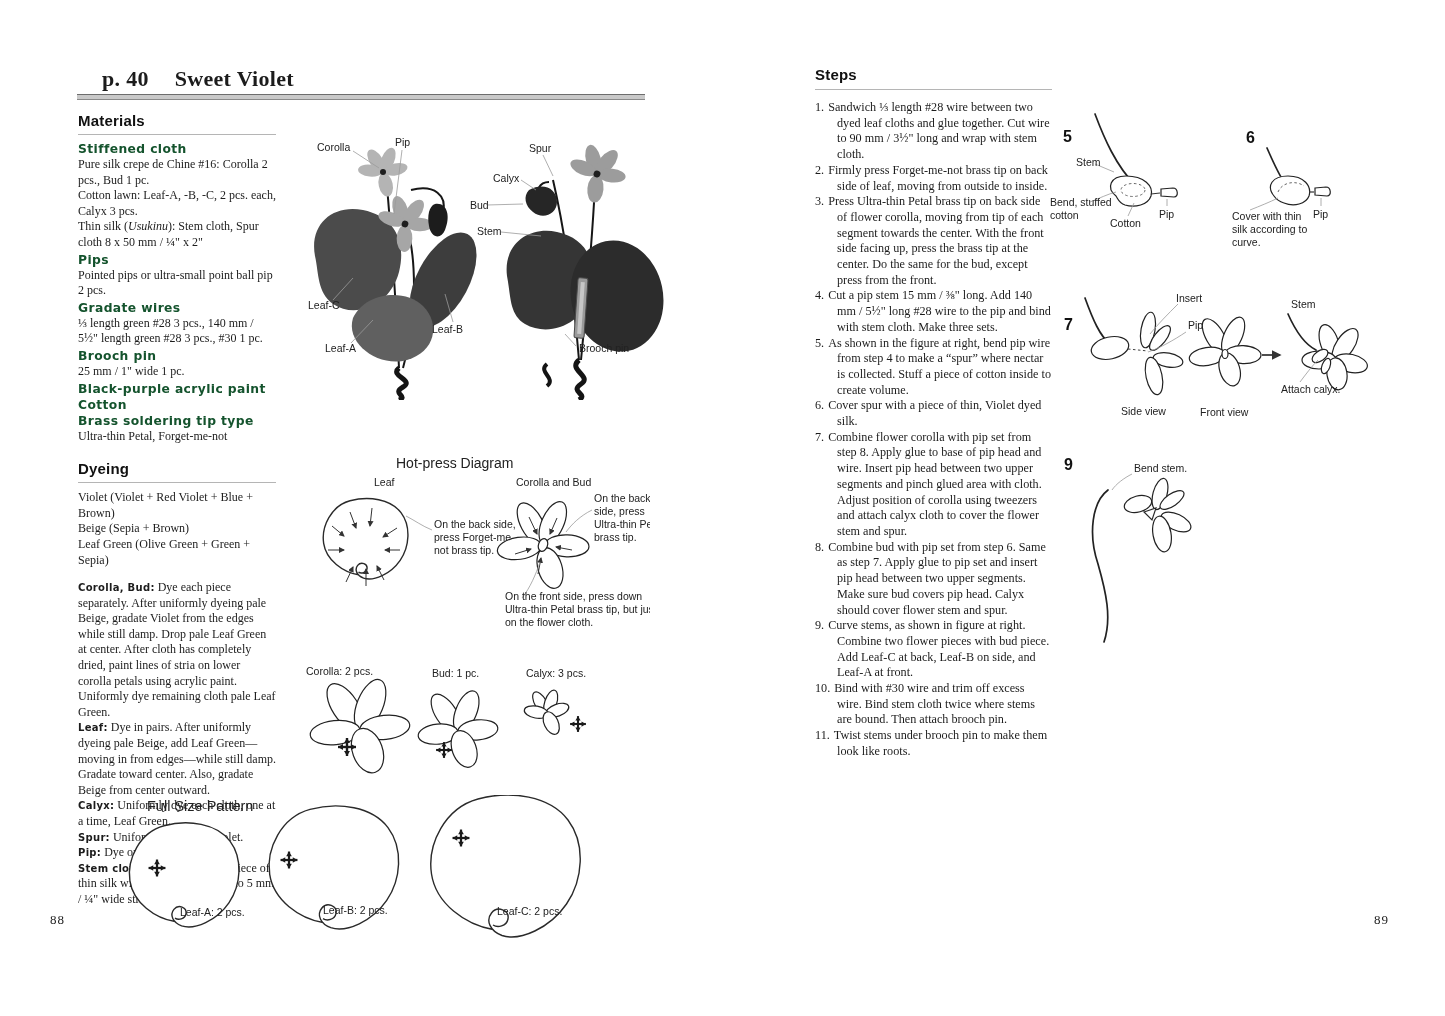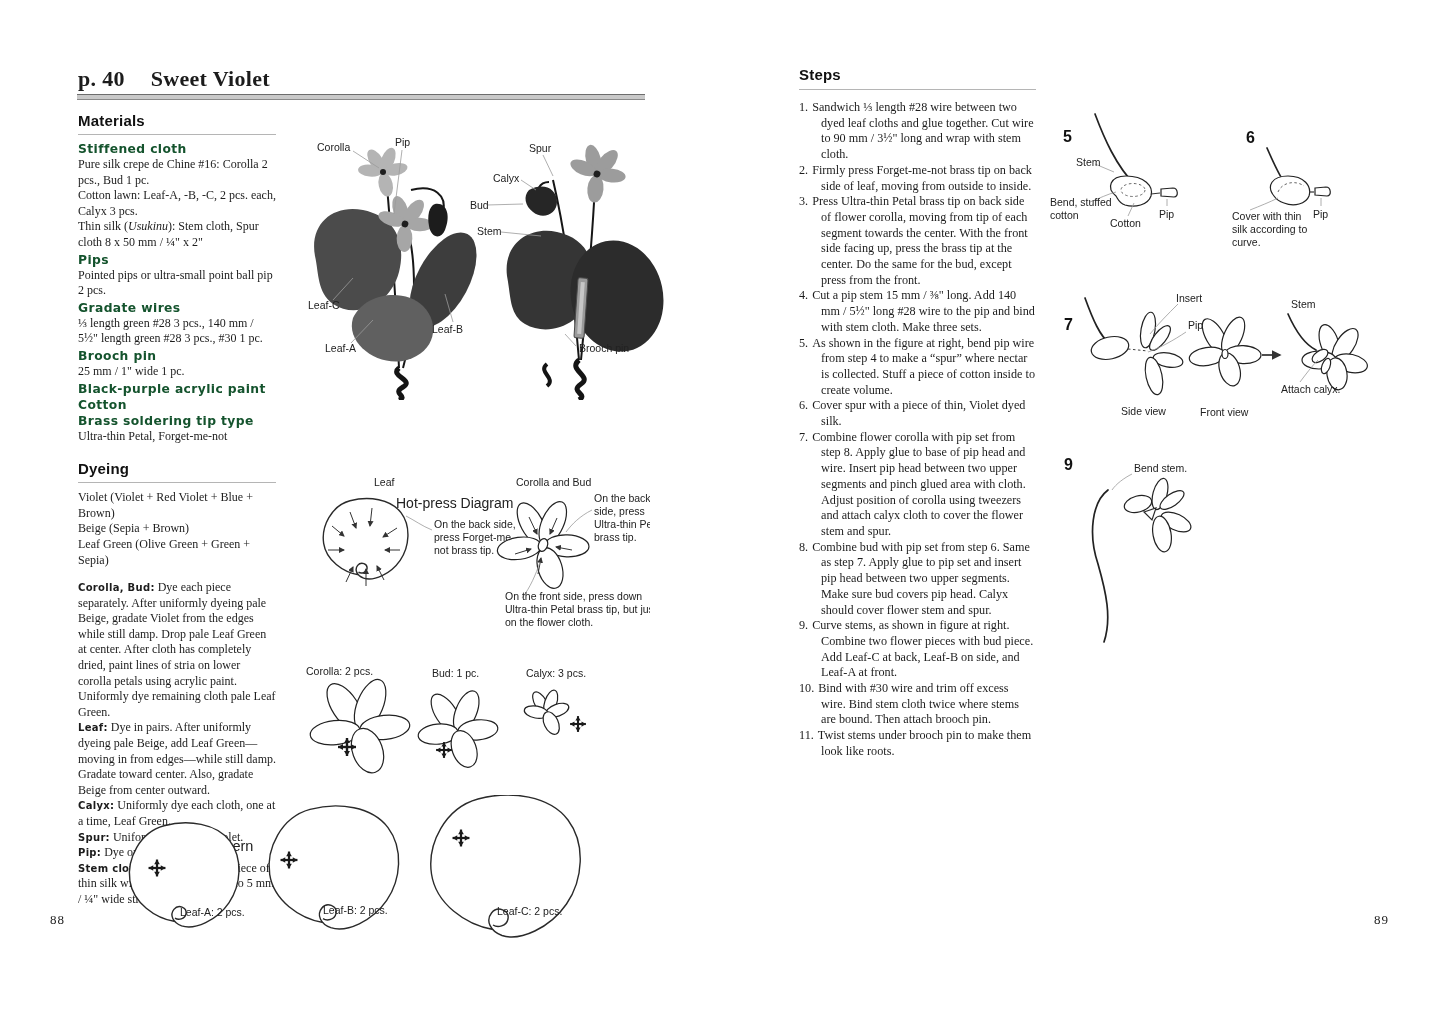--- a/index.html
+++ b/index.html
@@ -1,37 +1,37 @@
 <!DOCTYPE html>
 <html><head>
 <meta charset="utf-8">
 <style>
   html,body{margin:0;padding:0;background:#ffffff;}
   #page{position:relative;width:1445px;height:1016px;background:#ffffff;overflow:hidden;
         font-family:"Liberation Serif", serif;color:#1c1c1c;}
   .abs{position:absolute;}
   
-  .book-title{font-family:"Liberation Serif",serif;font-weight:bold;font-size:22px;letter-spacing:.3px;}
+  .book-title{font-family:"Liberation Serif",serif;font-weight:bold;font-size:22px;letter-spacing:.3px;margin-left:24px;}
   .book-title .pref{margin-right:26px;}
   .title-rule{height:4px;background:#c9c9c9;border-top:1.5px solid #6d6d6d;border-bottom:1px solid #8a8a8a;}
   h2.sec{font-family:"Liberation Sans",sans-serif;font-weight:bold;font-size:15px;margin:0;
          letter-spacing:.2px;color:#111;}
   .hrule{height:1px;background:#b5b5b5;margin:5px 0 7px 0;}
   h3.sub{font-family:"DejaVu Sans",sans-serif;font-weight:bold;font-size:12.3px;margin:2px 0 1px 0;
          letter-spacing:.4px;color:#14532d;}
   .col p{margin:0;font-size:12px;line-height:15.6px;}
   .dlabel{font-family:"DejaVu Sans",sans-serif;font-weight:bold;font-size:10px;letter-spacing:.3px;margin-right:3px;}
   .recipe{font-size:12px;line-height:16px;}
   .dyegap{height:12px;}
   
-  .steps-col{width:237px;}
+  .steps-col{width:237px;margin-left:16px;}
   .step{font-size:12.2px;line-height:15.7px;padding-left:22px;text-indent:-22px;margin:0;}
   .step .n{margin-right:4px;}
   
-  .diag-title{font-family:"Liberation Sans",sans-serif;font-size:14px;color:#222;margin-top:40px;}
+  .diag-title{font-family:"Liberation Sans",sans-serif;font-size:14px;color:#222;}
   .fig-num{font-family:"Liberation Sans",sans-serif;font-weight:bold;font-size:16px;color:#111;}
   .pgnum{font-size:13px;color:#222;letter-spacing:1px;}
   
   svg text{font-family:"Liberation Sans",sans-serif;font-size:10.5px;fill:#222;}
   .ln{stroke:#333;stroke-width:1.2;fill:none;}
   .lnw{stroke:#222;stroke-width:1.2;fill:#fff;}
   .lead{stroke:#9a9a9a;stroke-width:.8;fill:none;}
   .stemln{stroke:#222;stroke-width:1.7;fill:none;stroke-linecap:round;}
 </style>
 </head>

